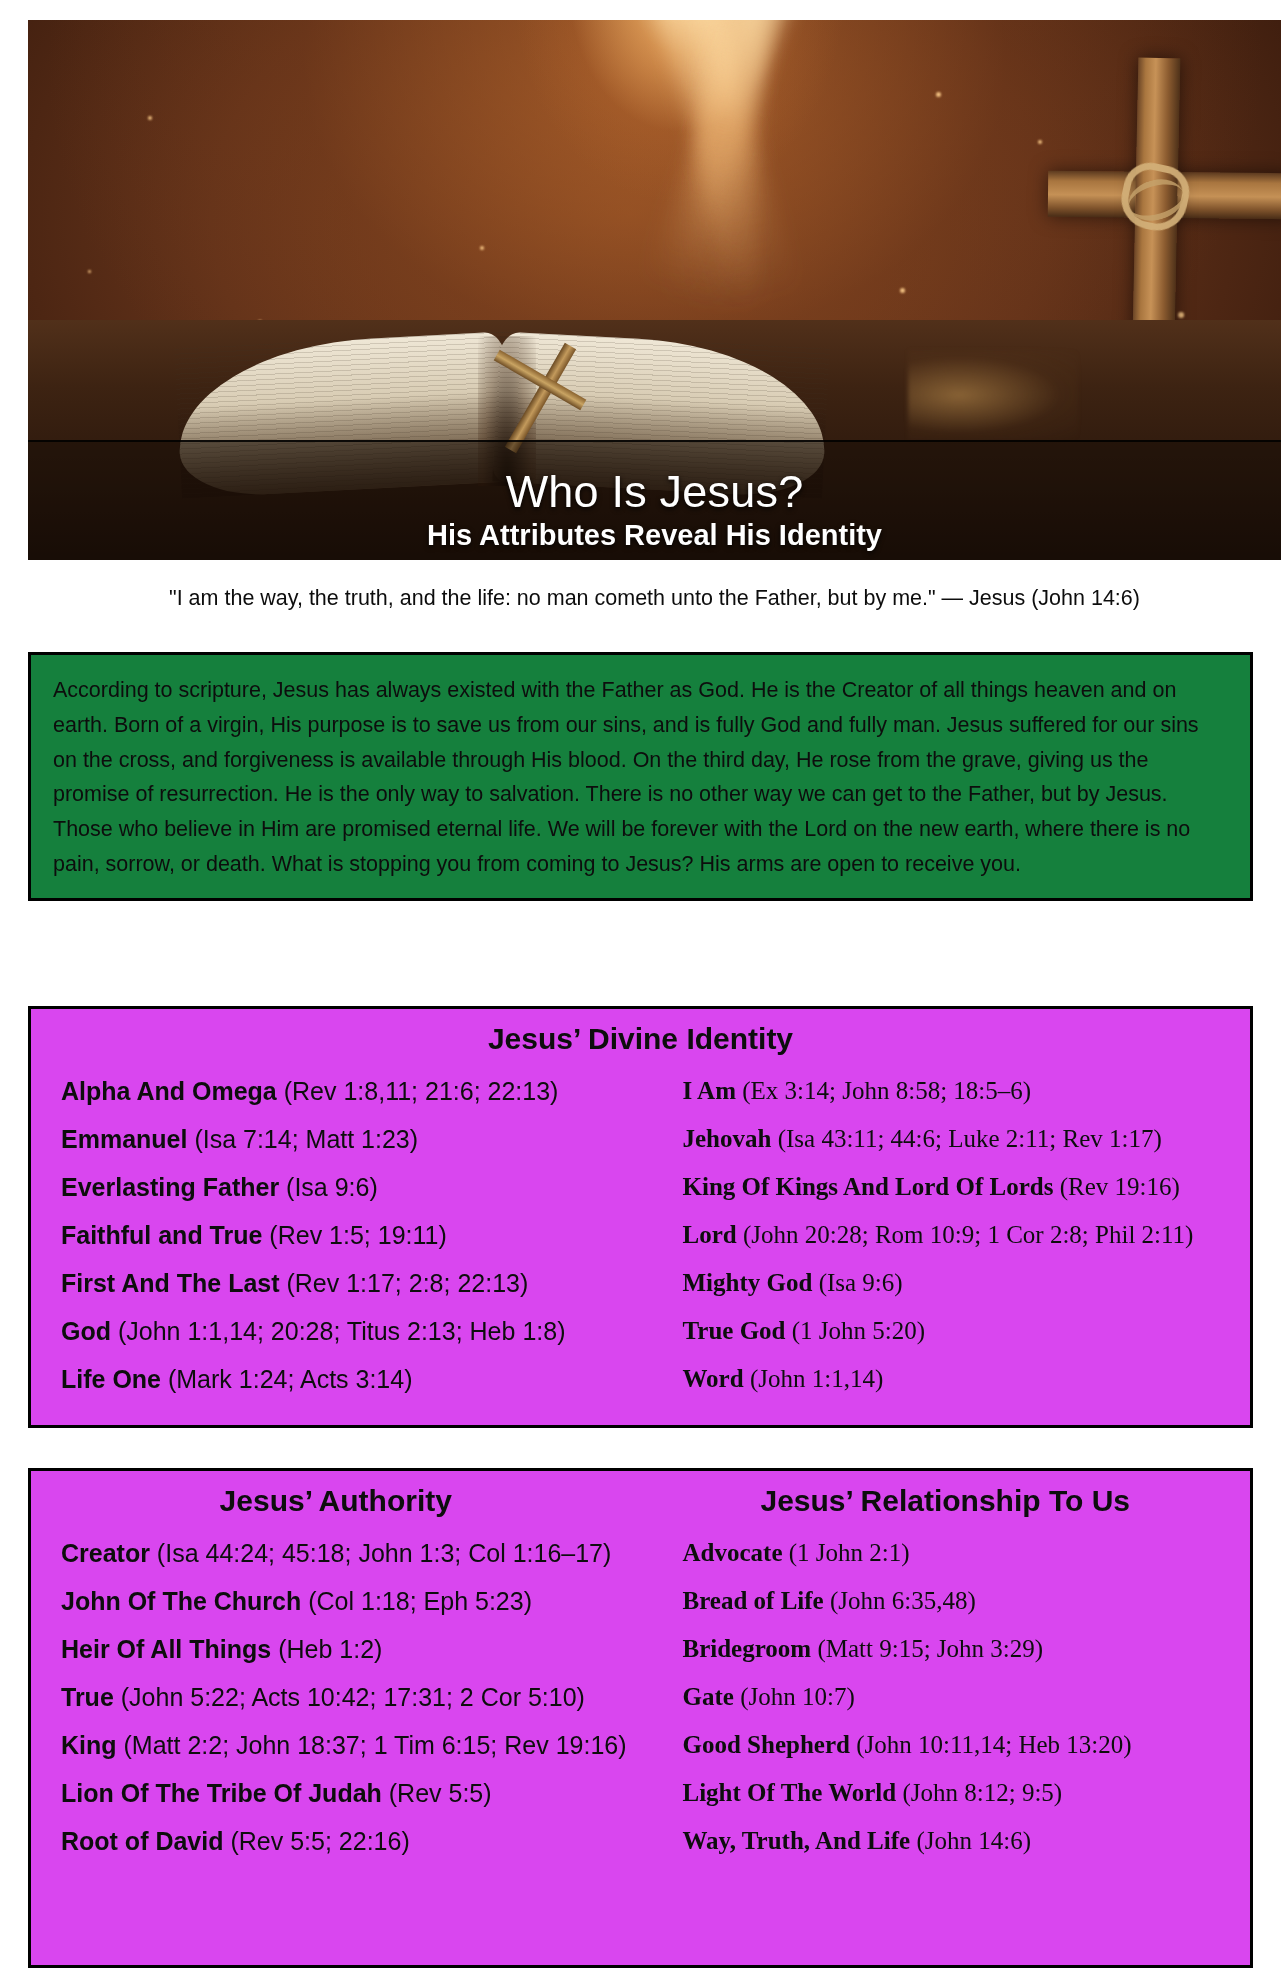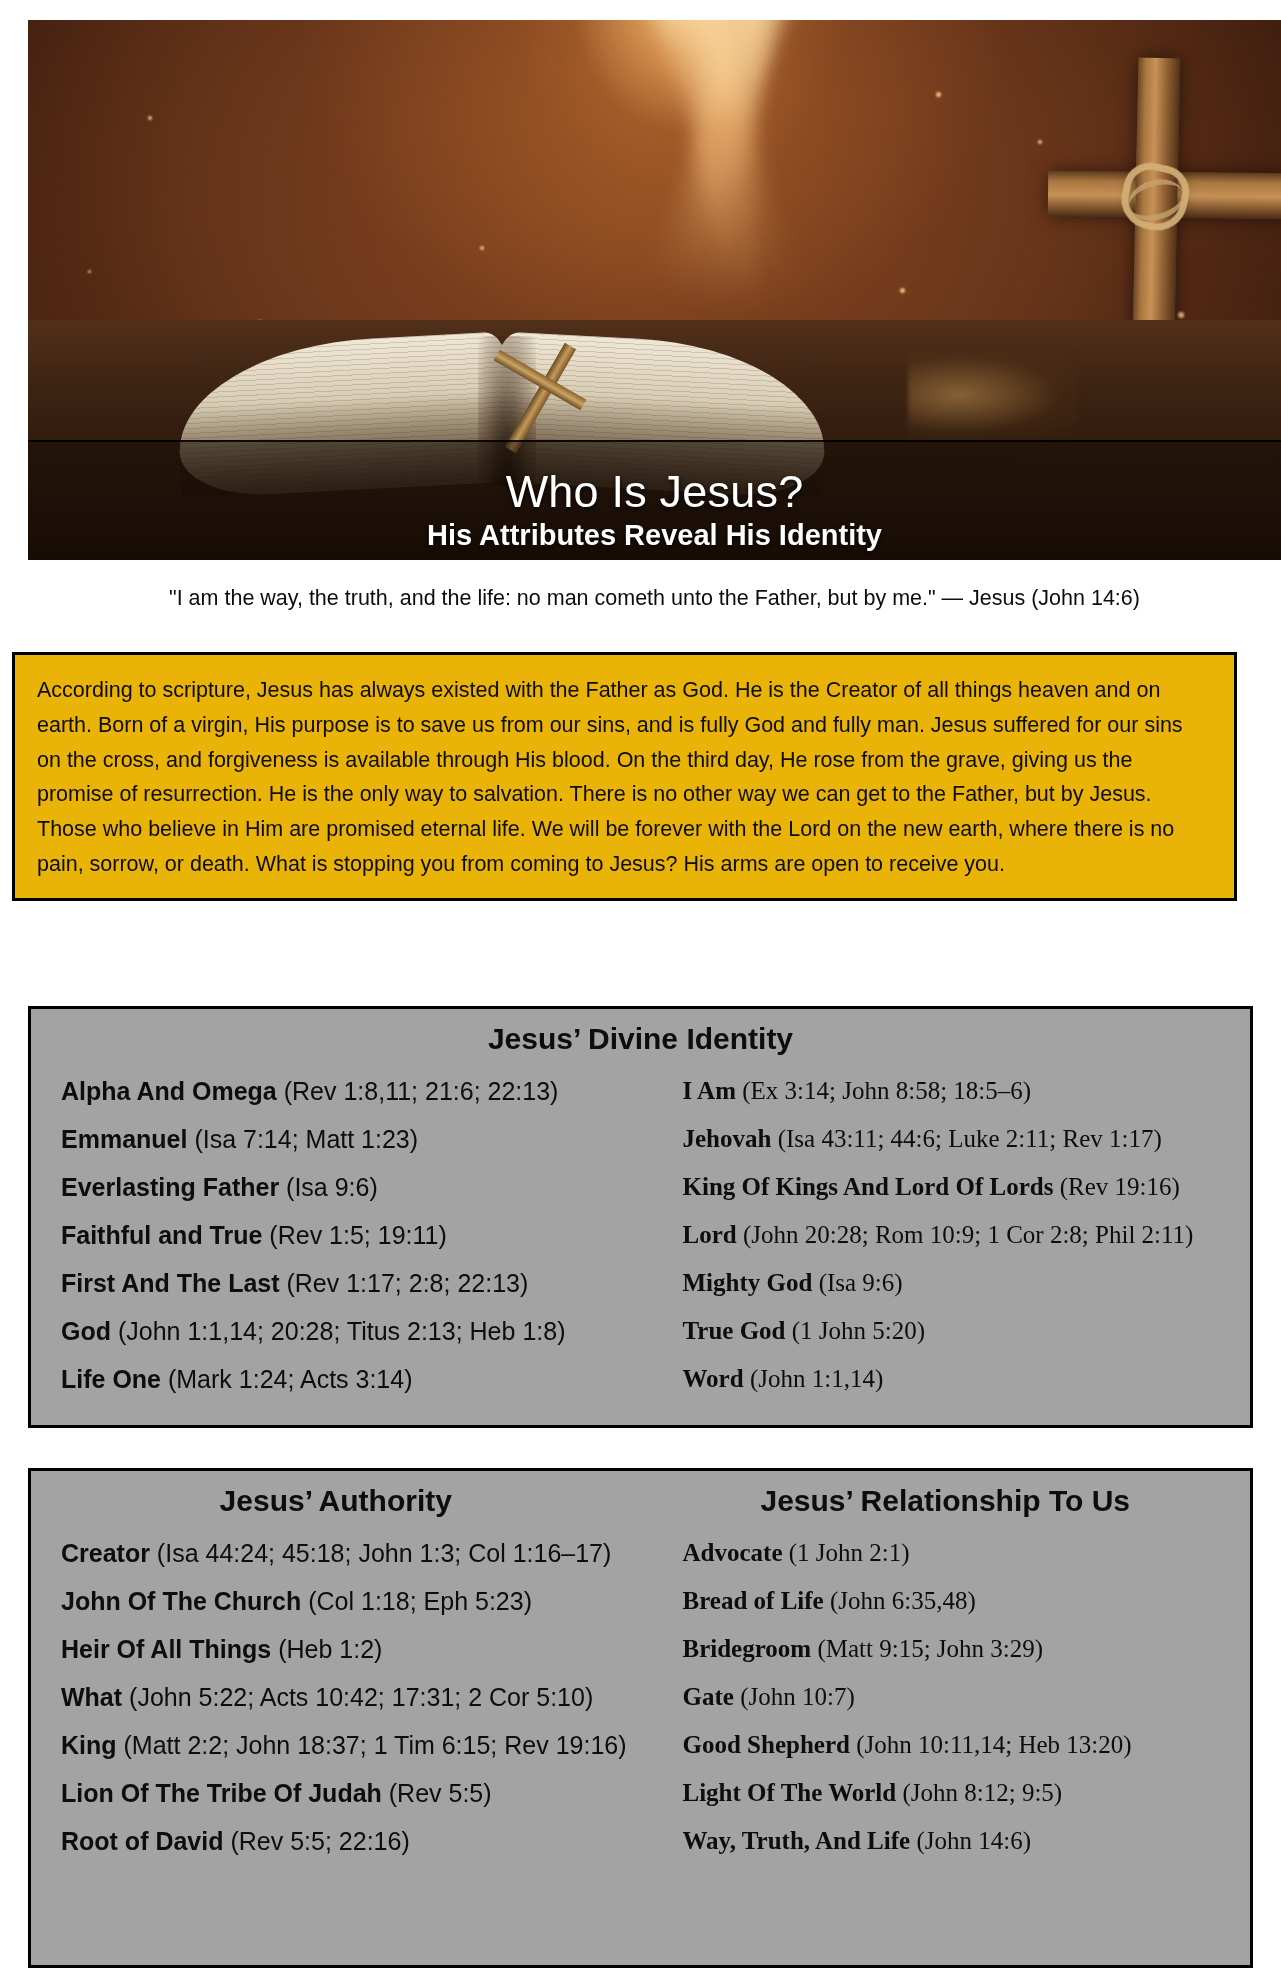--- a/index.html
+++ b/index.html
@@ -172,39 +172,39 @@
     width: 1253px;
     text-align: center;
     font-size: 21.5px;
     line-height: 1.35;
     color: #0d0d0d;
   }
 
   
   .intro-card {
     position: absolute;
-    left: 12px; top: 652px;
+    left: 28px; top: 652px;
     width: 1225px;
     border: 3px solid #000000;
-    background: #eab308;
+    background: #15803d;
     padding: 18px 22px 16px 22px;
   }
   .intro-card p {
     margin: 0;
     font-size: 21.5px;
     line-height: 1.62;
     color: #0d0d0d;
   }
 
   
   .card {
     position: absolute;
     left: 28px;
     width: 1225px;
-    background: #a3a3a3;
+    background: #d946ef;
     border: 3px solid #000000;
   }
   #card-identity { top: 1006px; height: 422px; }
   #card-roles    { top: 1468px; height: 500px; }
 
   .card-head {
     display: flex;
     width: 100%;
     padding-top: 12px;
   }
@@ -332,21 +332,21 @@
   <div class="card" id="card-roles">
     <div class="card-head">
       <div class="h">Jesus’ Authority</div>
       <div class="h">Jesus’ Relationship To Us</div>
     </div>
     <div class="cols">
       <div class="col left">
           <div class="entry"><b>Creator</b><span class="ref"> (Isa 44:24; 45:18; John 1:3; Col 1:16–17)</span></div>
           <div class="entry"><b>John Of The Church</b><span class="ref"> (Col 1:18; Eph 5:23)</span></div>
           <div class="entry"><b>Heir Of All Things</b><span class="ref"> (Heb 1:2)</span></div>
-          <div class="entry"><b>What</b><span class="ref"> (John 5:22; Acts 10:42; 17:31; 2 Cor 5:10)</span></div>
+          <div class="entry"><b>True</b><span class="ref"> (John 5:22; Acts 10:42; 17:31; 2 Cor 5:10)</span></div>
           <div class="entry"><b>King</b><span class="ref"> (Matt 2:2; John 18:37; 1 Tim 6:15; Rev 19:16)</span></div>
           <div class="entry"><b>Lion Of The Tribe Of Judah</b><span class="ref"> (Rev 5:5)</span></div>
           <div class="entry"><b>Root of David</b><span class="ref"> (Rev 5:5; 22:16)</span></div>
         </div>
       <div class="col right">
           <div class="entry"><b>Advocate</b><span class="ref"> (1 John 2:1)</span></div>
           <div class="entry"><b>Bread of Life</b><span class="ref"> (John 6:35,48)</span></div>
           <div class="entry"><b>Bridegroom</b><span class="ref"> (Matt 9:15; John 3:29)</span></div>
           <div class="entry"><b>Gate</b><span class="ref"> (John 10:7)</span></div>
           <div class="entry"><b>Good Shepherd</b><span class="ref"> (John 10:11,14; Heb 13:20)</span></div>

